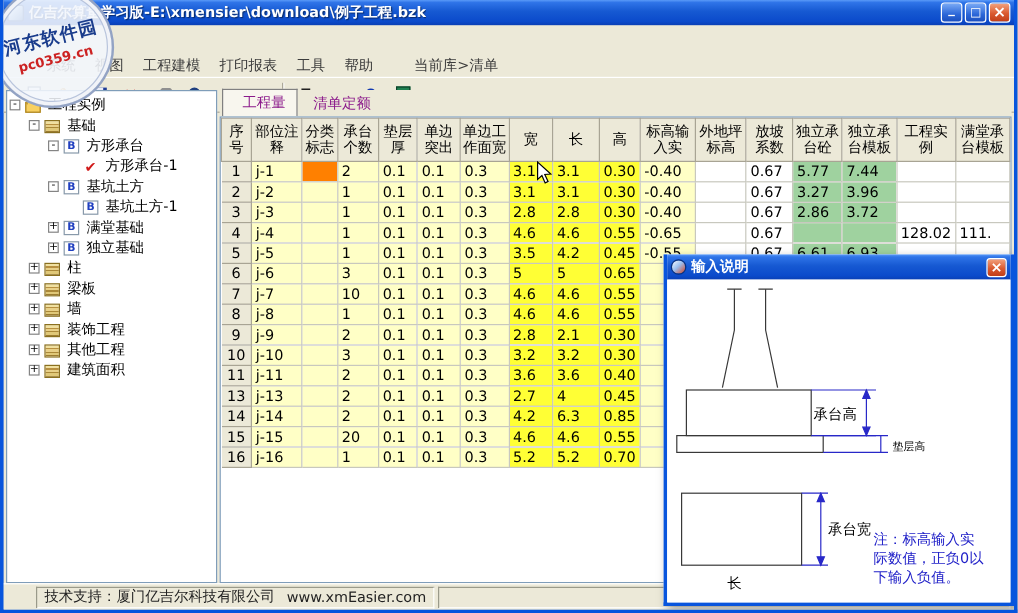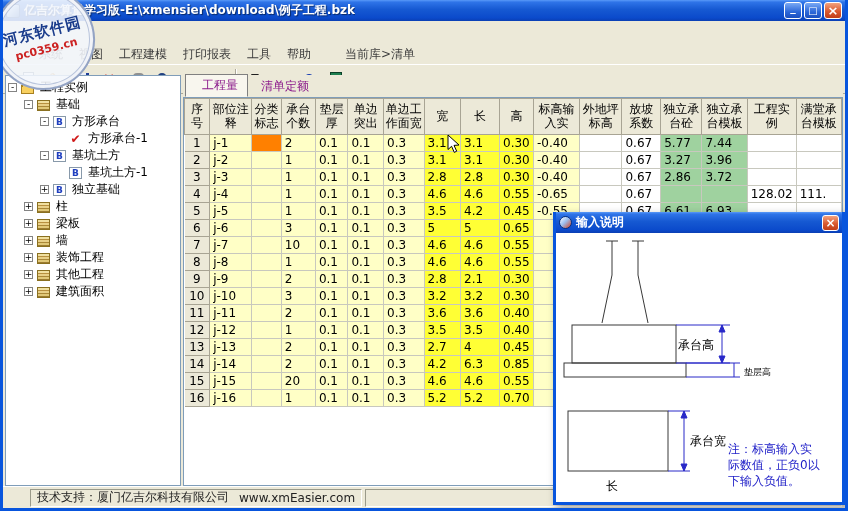--- a/index.html
+++ b/index.html
@@ -213,20 +213,26 @@
           <span class="tree-indent" style="width: 32px;"></span>
           <span class="exp exp-minus"></span>
           <span class="ti ti-b"></span>
           <span class="tree-label">基坑土方</span>
         </div>
         <div class="tree-row">
           <span class="tree-indent" style="width: 48px;"></span>
           <span class="exp exp-none"></span>
           <span class="ti ti-b"></span>
           <span class="tree-label">基坑土方-1</span>
+        </div>
+        <div class="tree-row">
+          <span class="tree-indent" style="width: 32px;"></span>
+          <span class="exp exp-plus"></span>
+          <span class="ti ti-b"></span>
+          <span class="tree-label">满堂基础</span>
         </div>
         <div class="tree-row">
           <span class="tree-indent" style="width: 32px;"></span>
           <span class="exp exp-plus"></span>
           <span class="ti ti-b"></span>
           <span class="tree-label">独立基础</span>
         </div>
         <div class="tree-row">
           <span class="tree-indent" style="width: 16px;"></span>
           <span class="exp exp-plus"></span>
@@ -517,39 +523,20 @@
               <td class="cell-bright">0.40</td>
               <td class="cell-pale"></td>
               <td class="cell-white"></td>
               <td class="cell-white"></td>
               <td class="cell-white"></td>
               <td class="cell-white"></td>
               <td class="cell-white"></td>
               <td class="cell-white"></td>
             </tr>
             <tr>
-              <td class="cell-rownum">12</td>
-              <td class="cell-pale">j-12</td>
-              <td class="cell-pale"></td>
-              <td class="cell-pale">1</td>
-              <td class="cell-pale">0.1</td>
-              <td class="cell-pale">0.1</td>
-              <td class="cell-pale">0.3</td>
-              <td class="cell-bright">3.5</td>
-              <td class="cell-bright">3.5</td>
-              <td class="cell-bright">0.40</td>
-              <td class="cell-pale"></td>
-              <td class="cell-white"></td>
-              <td class="cell-white"></td>
-              <td class="cell-white"></td>
-              <td class="cell-white"></td>
-              <td class="cell-white"></td>
-              <td class="cell-white"></td>
-            </tr>
-            <tr>
               <td class="cell-rownum">13</td>
               <td class="cell-pale">j-13</td>
               <td class="cell-pale"></td>
               <td class="cell-pale">2</td>
               <td class="cell-pale">0.1</td>
               <td class="cell-pale">0.1</td>
               <td class="cell-pale">0.3</td>
               <td class="cell-bright">2.7</td>
               <td class="cell-bright">4</td>
               <td class="cell-bright">0.45</td>

